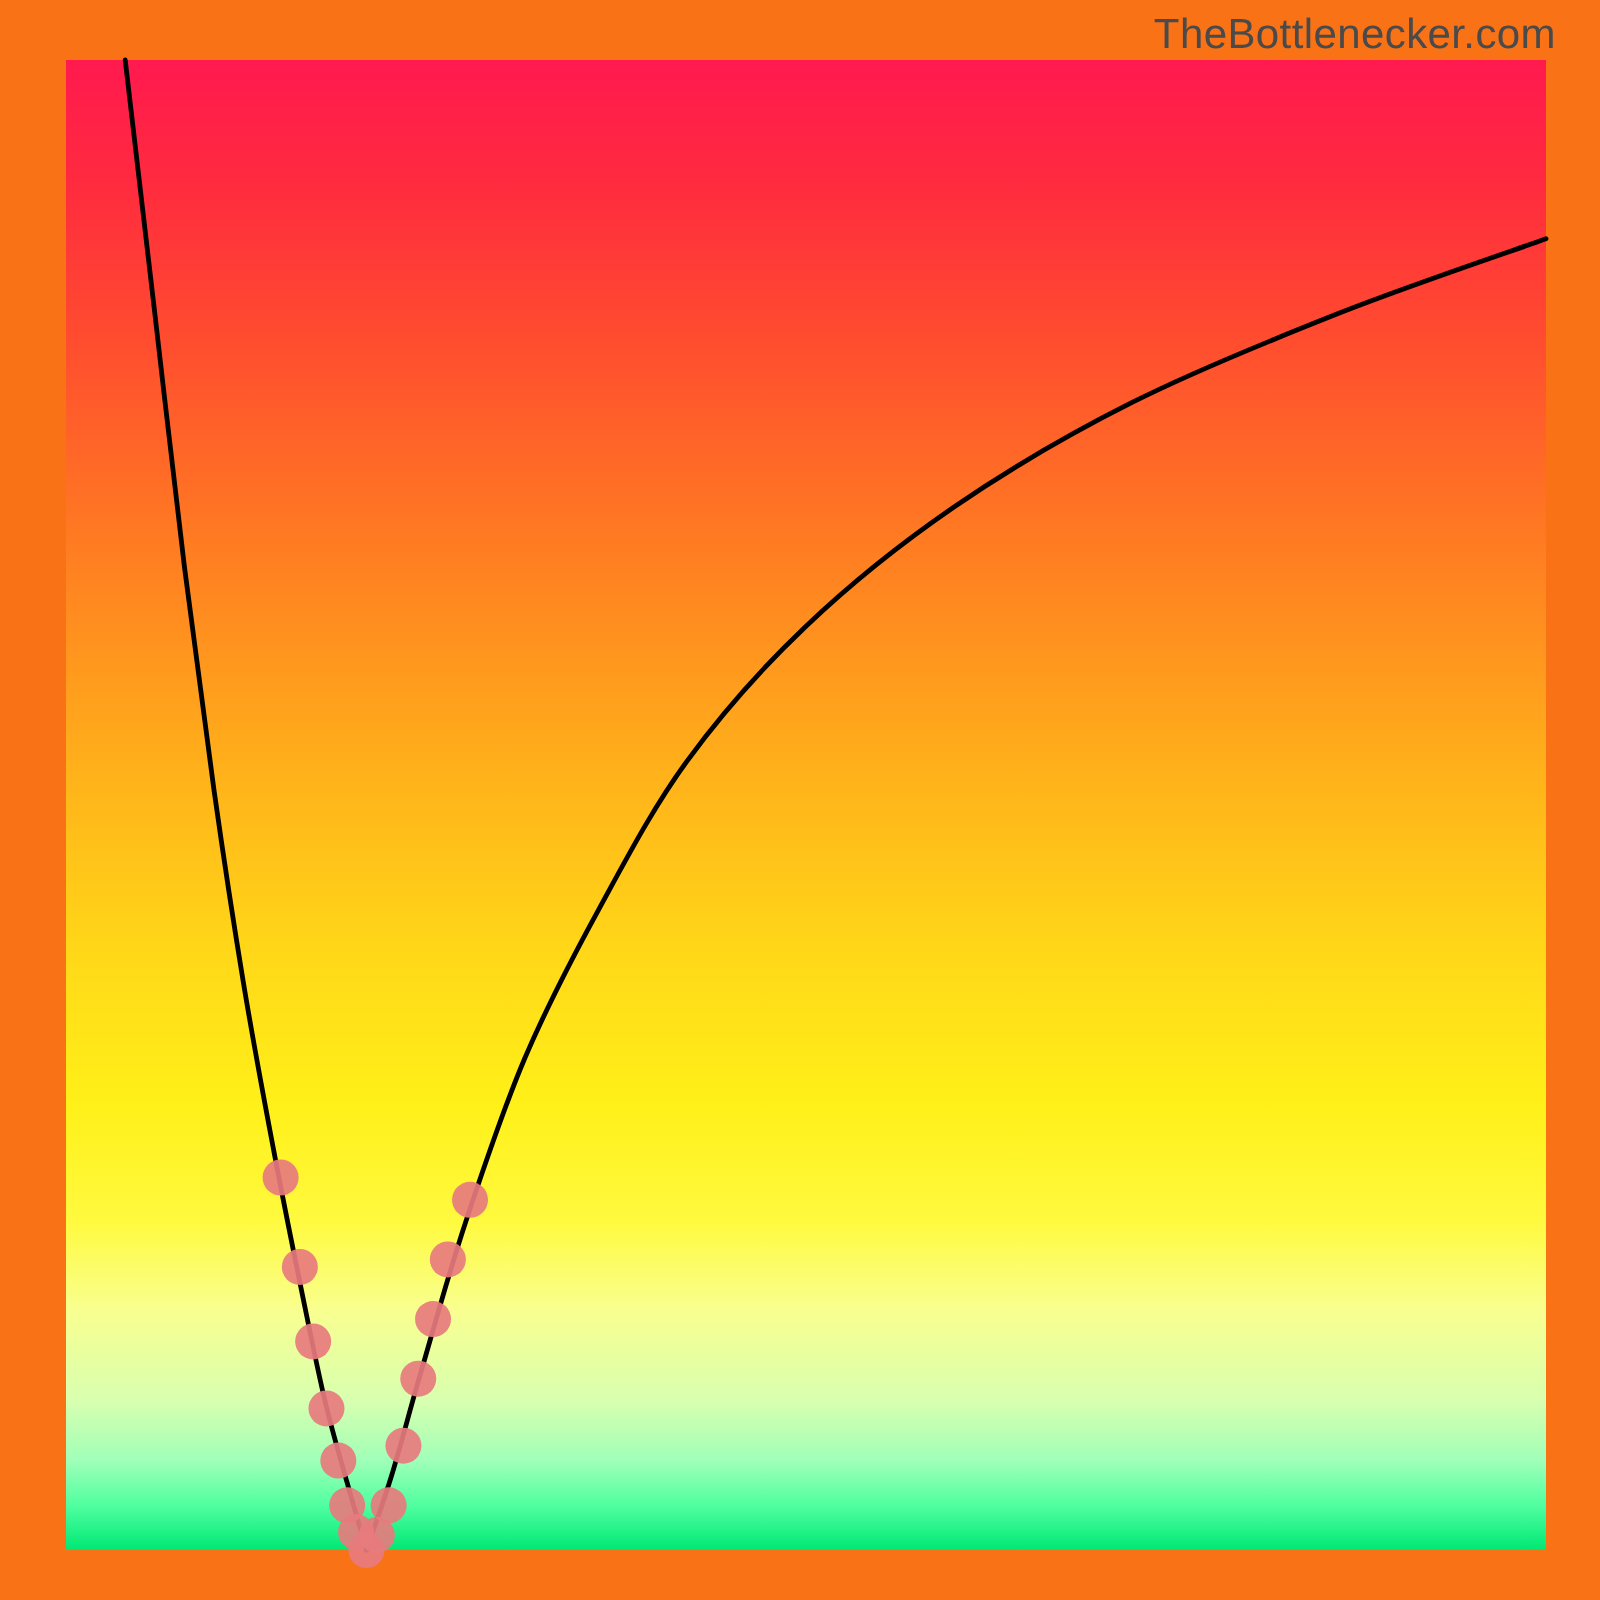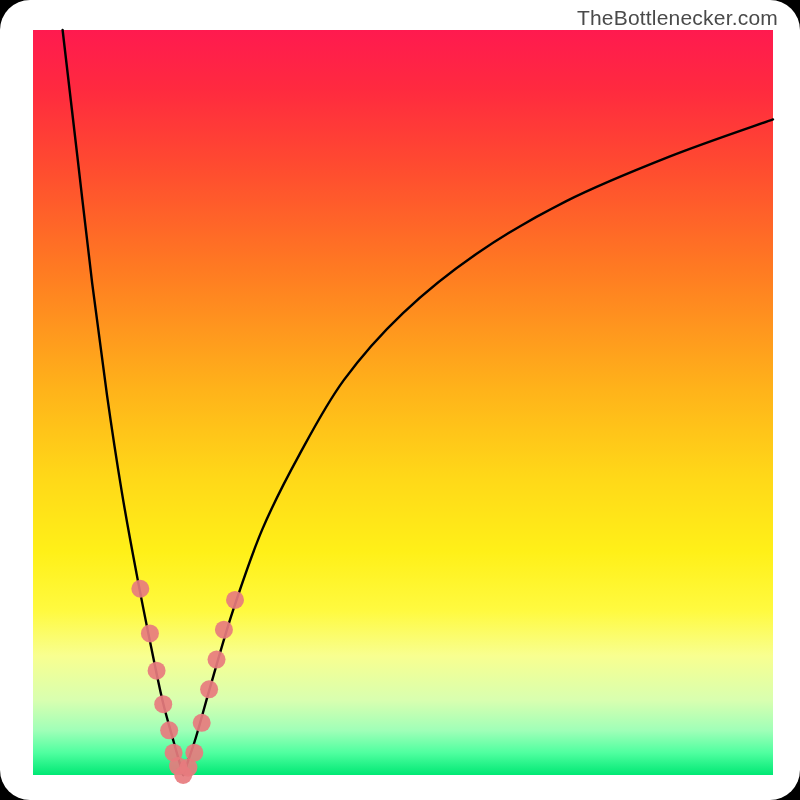--- a/index.html
+++ b/index.html
@@ -8,22 +8,21 @@
     width: 800px;
     height: 800px;
     overflow: hidden;
     background: #000;
     font-family: Arial, Helvetica, sans-serif;
   }
   .frame {
     position: absolute;
     left: 0; top: 0;
     width: 800px; height: 800px;
-    background: #ffffff;
-    border-radius: 30px;
+    background: #f97316;
   }
   .plot {
     position: absolute;
     background: linear-gradient(
       to bottom,
       #ff1a4f 0%,
       #ff2a3f 8%,
       #ff4a30 18%,
       #ff7a22 32%,
       #ffb21a 48%,

